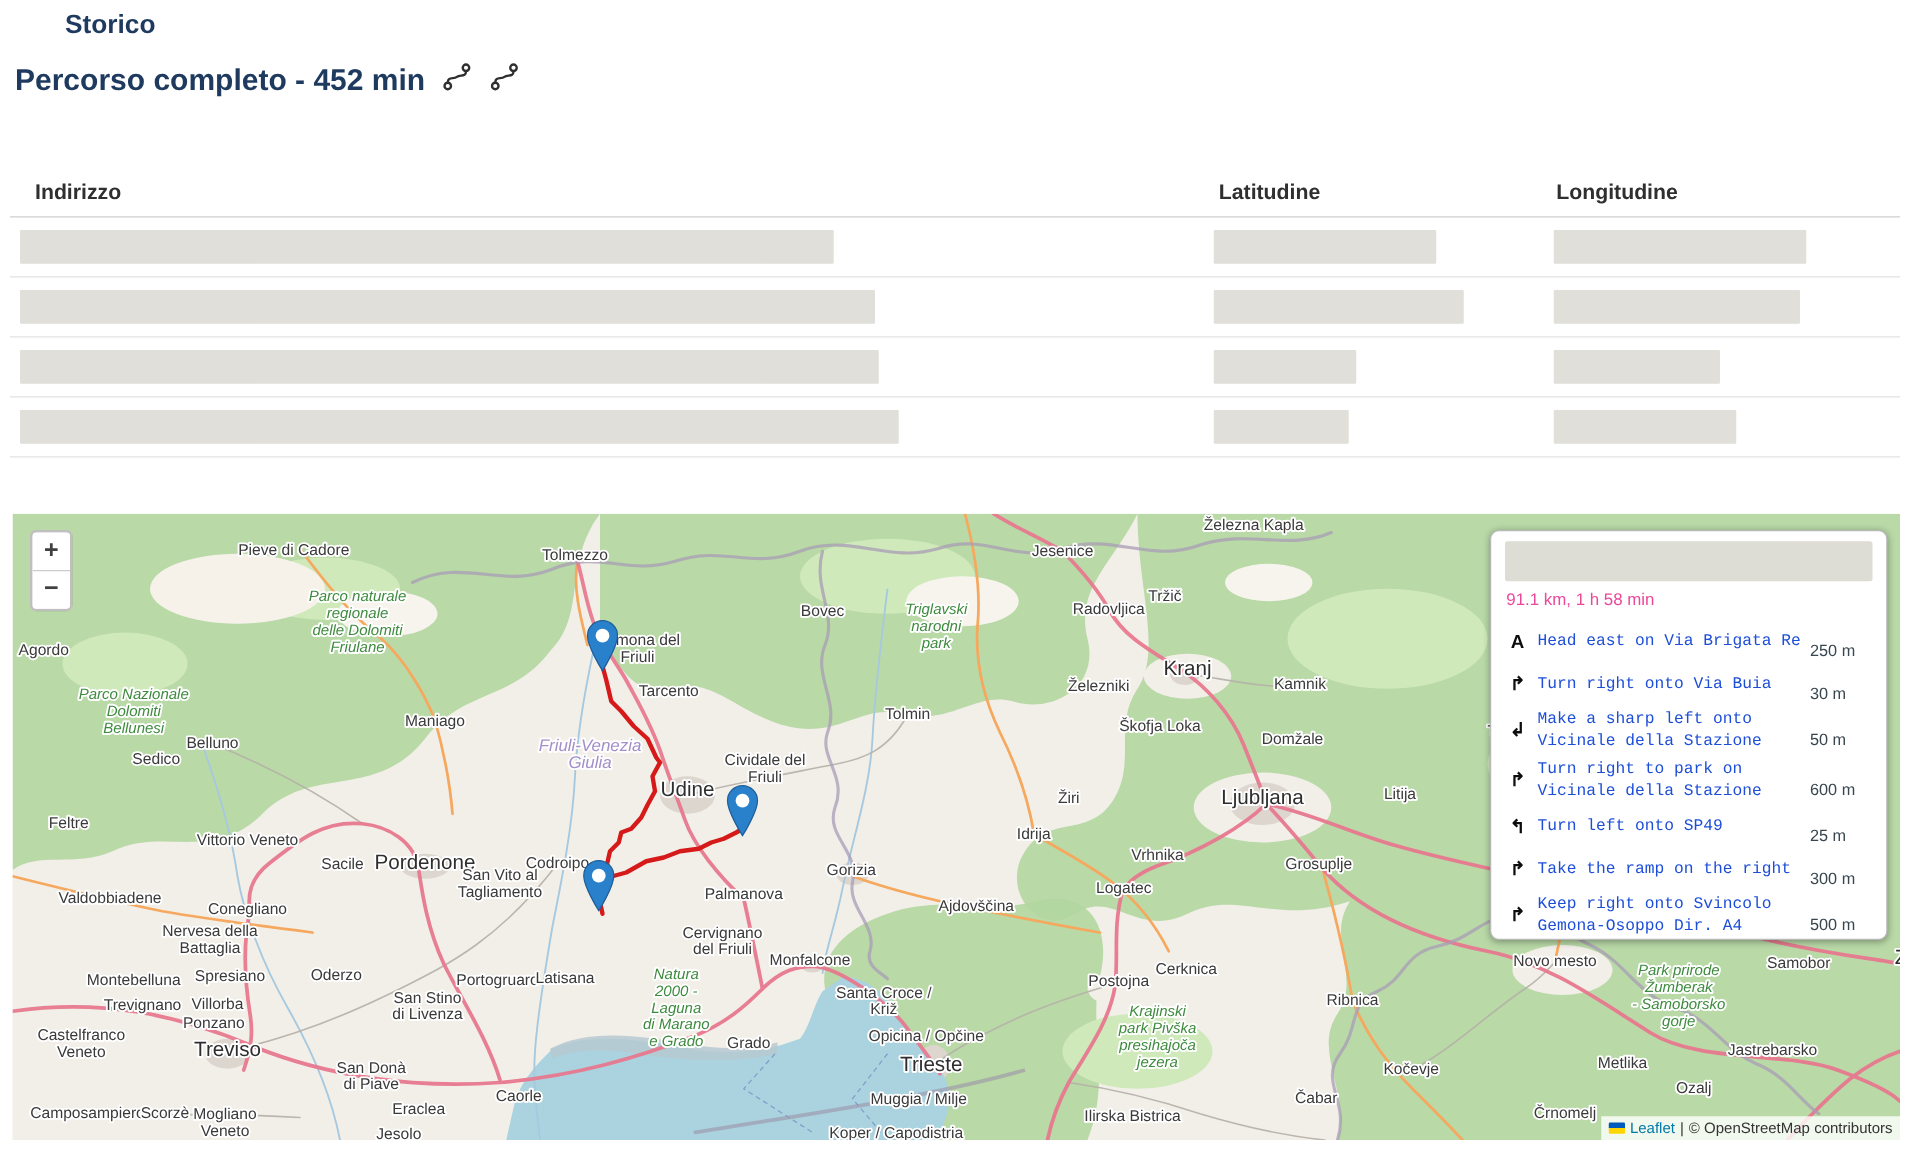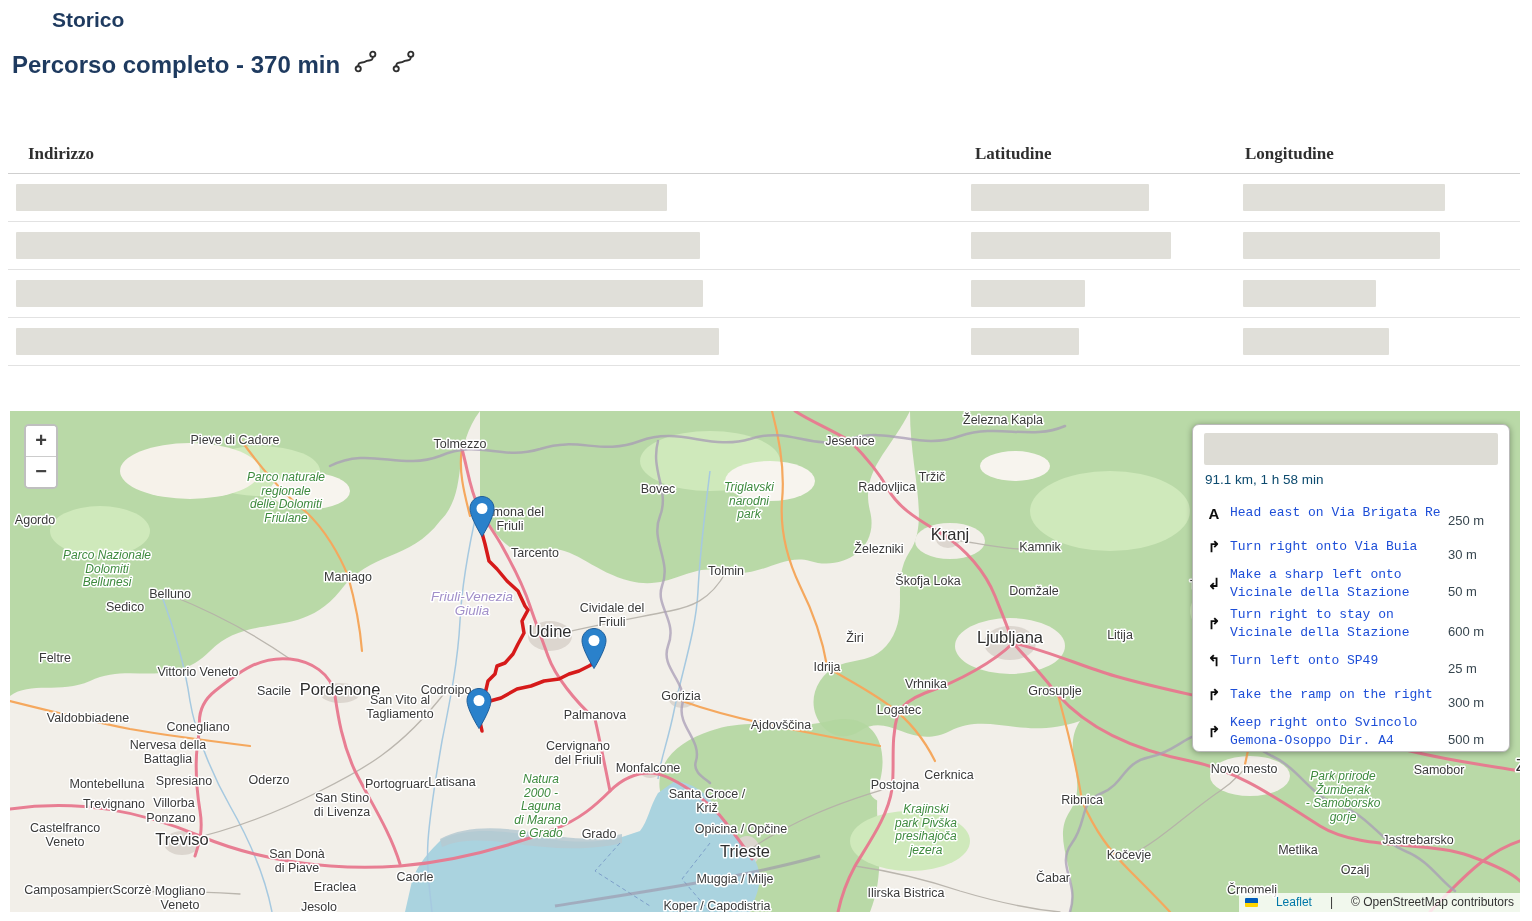--- a/index.html
+++ b/index.html
@@ -6,21 +6,21 @@
   body{width:1532px;height:921px;position:relative;overflow:hidden;
        font-family:"Liberation Sans",sans-serif;color:#222;}
 
   
   .h-storico{position:absolute;left:12px;top:8px;font-size:21px;font-weight:bold;color:#1e3a5f;margin-left:40px;}
   .h-route{position:absolute;left:12px;top:49px;font-size:24px;font-weight:bold;color:#1e3a5f;
            display:flex;align-items:center;}
   .h-route .ricon{margin-left:13px;display:inline-block;}
 
   
-  .tbl{position:absolute;left:8px;top:135px;width:1512px;font-family:Liberation Serif, serif;}
+  .tbl{position:absolute;left:8px;top:135px;width:1512px;}
   .trow{display:grid;grid-template-columns:947px 270px 1fr;align-items:center;}
   .thead{height:38px;border-bottom:1px solid #cfcfcf;font-size:17px;font-weight:bold;color:#2f2f2f;}
   .thead>div{padding-left:20px;}
   .tdata{height:47px;border-bottom:1px solid #e2e2e2;}
   .bar{height:27px;background:#e0dfd9;border-radius:1px;}
   .bar.addr{margin-left:8px;}
   .bar.lat{margin-left:16px;}
   .bar.lon{margin-left:18px;}
 
   
@@ -31,47 +31,47 @@
            border-radius:5px;overflow:hidden;background:#fff;z-index:30;}
   .zoomctl .zbtn{width:30px;height:30px;line-height:28px;text-align:center;font-size:20px;
                  font-weight:bold;color:#404040;background:#fff;cursor:pointer;}
   .zoomctl .zbtn+.zbtn{border-top:1px solid #ccc;}
 
   
   .panel{position:absolute;left:1182px;top:13px;width:318px;height:328px;background:#fff;
          border:1px solid #b9b9b9;border-radius:7px;box-shadow:0 1px 6px rgba(0,0,0,.35);
          box-sizing:border-box;padding:8px 11px;overflow:hidden;z-index:30;}
   .p-redact{height:32px;background:#dddcd5;border-radius:2px;margin-bottom:7px;}
-  .p-summary{font-size:13.5px;color:#0c4a6e;margin:2px 0 9px 1px;}
+  .p-summary{font-size:13.5px;color:#ec4899;margin:2px 0 9px 1px;}
   .step{display:flex;align-items:center;padding:2px 0;}
   .step .sicon{width:20px;flex:0 0 20px;font-weight:bold;font-size:15px;color:#0d0d0d;text-align:center;}
   .step .stext{flex:1;font-size:13px;line-height:18px;color:#1d4ed8;padding-left:6px;font-family:Liberation Mono, monospace;}
   .step .sdist{flex:0 0 50px;margin-left:6px;font-size:13px;color:#37464f;margin-top:15px;}
 
   
   .attrib{position:absolute;right:0;bottom:0;background:rgba(255,255,255,.8);padding:2px 6px 3px 6px;
-          font-size:12px;color:#333;display:flex;align-items:center;gap:18px;z-index:30;margin-top:24px;}
+          font-size:12px;color:#333;display:flex;align-items:center;gap:4px;z-index:30;margin-top:24px;}
   .flag{width:13px;height:9px;border-radius:1px;display:inline-block;
         background:linear-gradient(to bottom,#005bbb 0 50%,#ffd500 50% 100%);}
   .leaflet-link{color:#0078a8;cursor:pointer;}
 
   
   text.mlabel{paint-order:stroke;stroke:#ffffff;stroke-width:3px;stroke-linejoin:round;
               font-family:"Liberation Sans",sans-serif;fill:#3a3a3a;font-size:12.5px;}
   text.mlabel.lg{font-size:16.5px;fill:#2e2e2e;}
   text.mlabel.park{font-style:italic;fill:#3e8a3e;font-size:12px;}
   text.mlabel.region{font-style:italic;fill:#a18fc9;font-size:13.5px;}
 </style>
 </head>
 <body>
 
 <div class="h-storico">Storico</div>
 
 <div class="h-route">
-  <span>Percorso completo - 370 min</span>
+  <span>Percorso completo - 452 min</span>
   <span class="ricon">
     <svg width="25" height="25" viewBox="0 0 24 24" fill="none" stroke="#2f2f2f" stroke-width="1.8" stroke-linecap="round">
       <circle cx="5" cy="19" r="2.5"></circle>
       <circle cx="19" cy="5" r="2.5"></circle>
       <path d="M5 16.4 C5 11.5 9.5 14 12 12 C14.5 10 19 12.5 19 7.6"></path>
     </svg>
   </span>
   <span class="ricon">
     <svg width="25" height="25" viewBox="0 0 24 24" fill="none" stroke="#2f2f2f" stroke-width="1.8" stroke-linecap="round">
       <circle cx="5" cy="19" r="2.5"></circle>
@@ -356,21 +356,21 @@
           <span class="stext">Turn right onto Via Buia</span>
           <span class="sdist">30 m</span>
         </div>
         <div class="step">
           <span class="sicon">↲</span>
           <span class="stext">Make a sharp left onto Vicinale della Stazione</span>
           <span class="sdist">50 m</span>
         </div>
         <div class="step">
           <span class="sicon">↱</span>
-          <span class="stext">Turn right to stay on Vicinale della Stazione</span>
+          <span class="stext">Turn right to park on Vicinale della Stazione</span>
           <span class="sdist">600 m</span>
         </div>
         <div class="step">
           <span class="sicon">↰</span>
           <span class="stext">Turn left onto SP49</span>
           <span class="sdist">25 m</span>
         </div>
         <div class="step">
           <span class="sicon">↱</span>
           <span class="stext">Take the ramp on the right</span>

